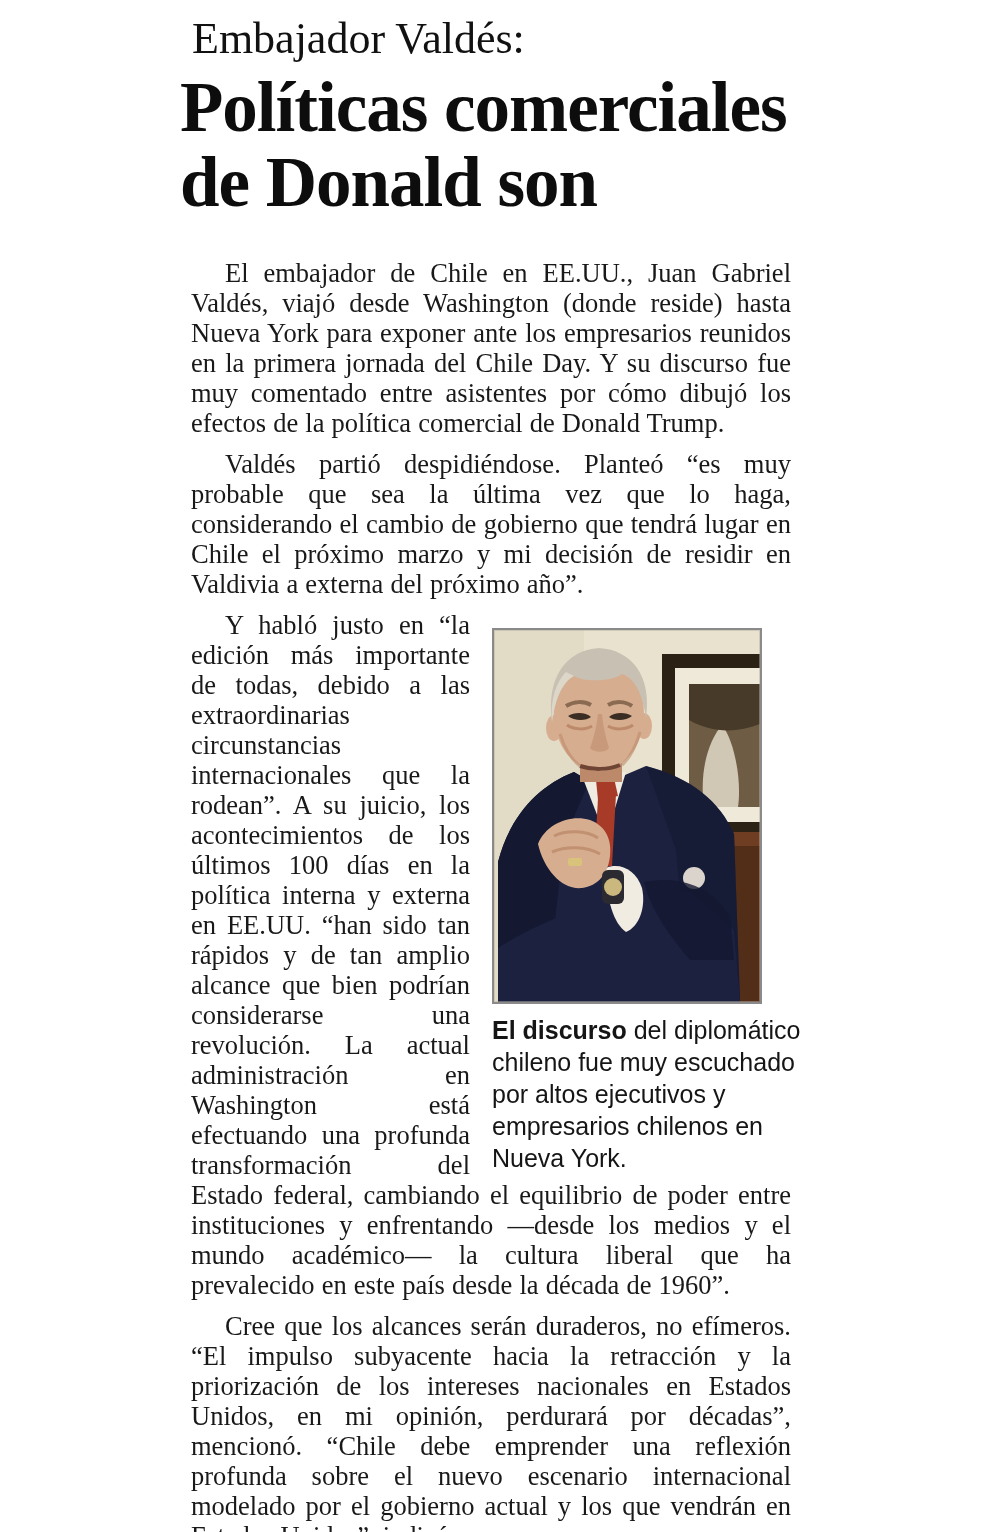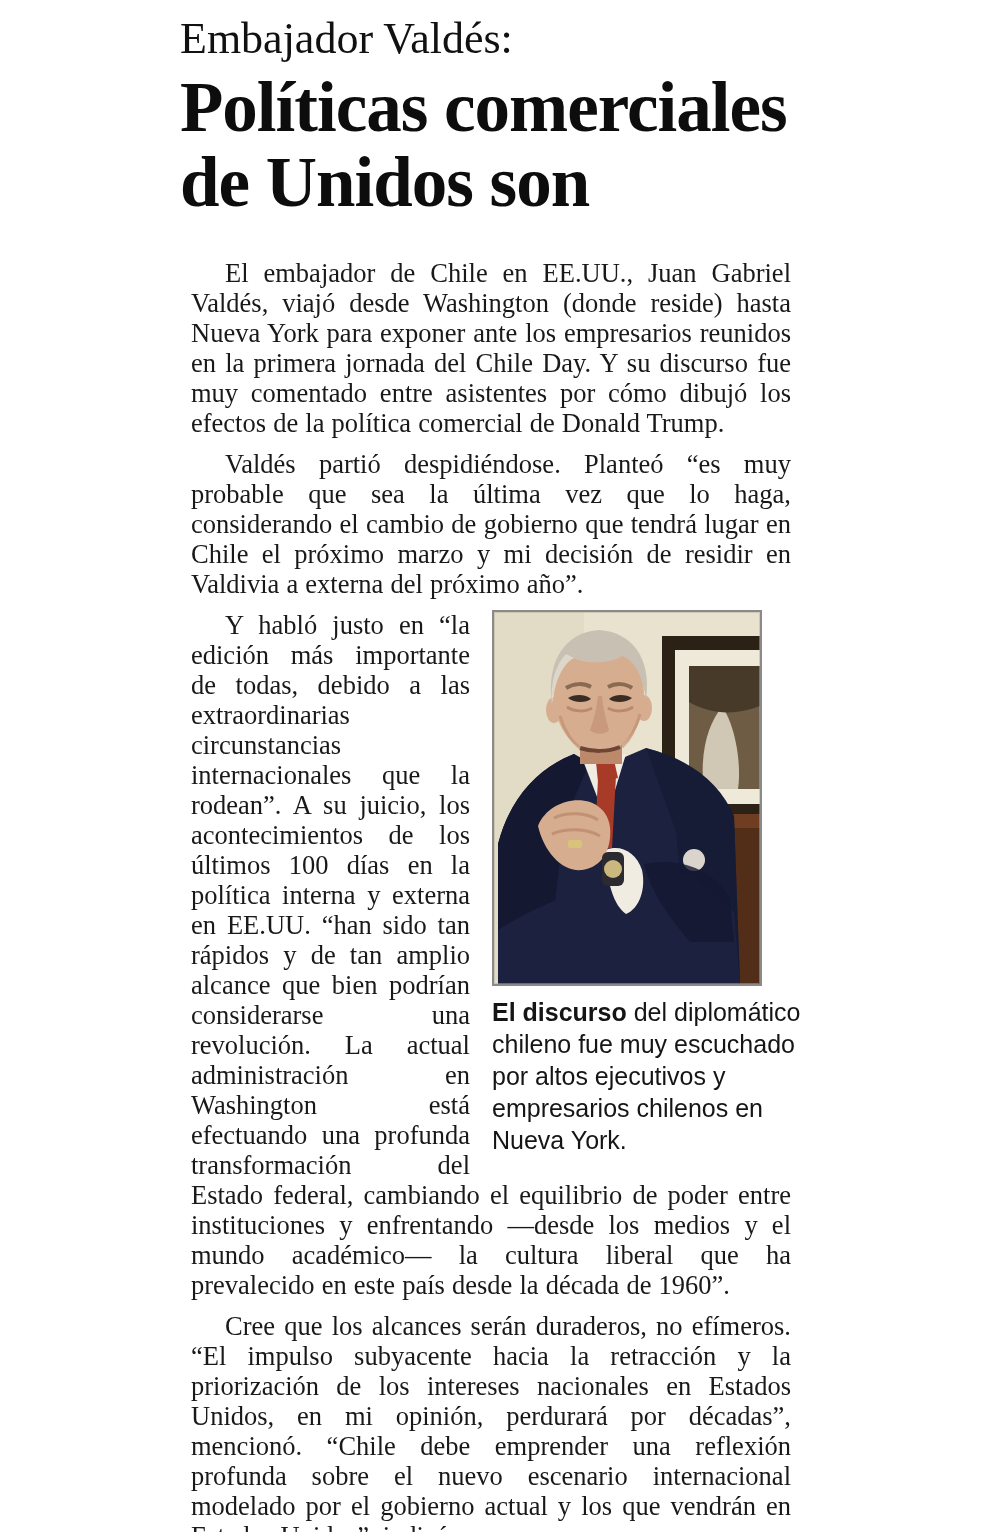--- a/index.html
+++ b/index.html
@@ -17,20 +17,21 @@
   .content {
     position: absolute;
     left: 180px; top: 12px;
     width: 622px;
   }
   .kicker {
     font-size: 44px;
     line-height: 54px;
     font-weight: 400;
     color: #111111;
+    margin-left: 12px;
   }
   .headline {
     margin: 4px 0 0 0;
     font-size: 71px;
     line-height: 75px;
     font-weight: 700;
     letter-spacing: -1px;
     color: #0d0d0d;
   }
   .article-body {
@@ -43,21 +44,21 @@
   .article-body p {
     margin: 11px;
     text-indent: 34px;
     hyphens: auto;
     -webkit-hyphens: auto;
     word-spacing: 0.5px;
   }
   figure.photo-fig {
     float: right;
     width: 310px;
-    margin: 0 0 6px 22px;
+    margin: 18px 0 6px 22px;
   }
   .photo-frame {
     width: 266px; height: 372px;
     border: 2px solid #8a8a8a;
     background: #e8e2cf;
     overflow: hidden;
   }
   .photo-frame svg { display: block; }
   figcaption {
     margin-top: 10px;
@@ -73,21 +74,21 @@
 </head>
 <body>
 
 <div class="page">
   <div class="content">
 
     <div class="kicker">Embajador Valdés:</div>
 
     <h1 class="headline">
       <div>Políticas comerciales</div>
-      <div>de Unidos son</div>
+      <div>de Donald son</div>
     </h1>
 
     <div class="article-body">
       <p>El embajador de Chile en EE.UU., Juan Gabriel Valdés, viajó desde Washington (donde reside) hasta Nueva York para exponer ante los empresarios reunidos en la primera jornada del Chile Day. Y su discurso fue muy comentado entre asistentes por cómo dibujó los efectos de la política comercial de Donald Trump.</p>
       <p>Valdés partió despidiéndose. Planteó “es muy probable que sea la última vez que lo haga, considerando el cambio de gobierno que tendrá lugar en Chile el próximo marzo y mi decisión de residir en Valdivia a externa del próximo año”.</p>
 
       <figure class="photo-fig">
         <div class="photo-frame">
           <svg viewBox="0 0 266 372" width="266" height="372" aria-hidden="true">
 

